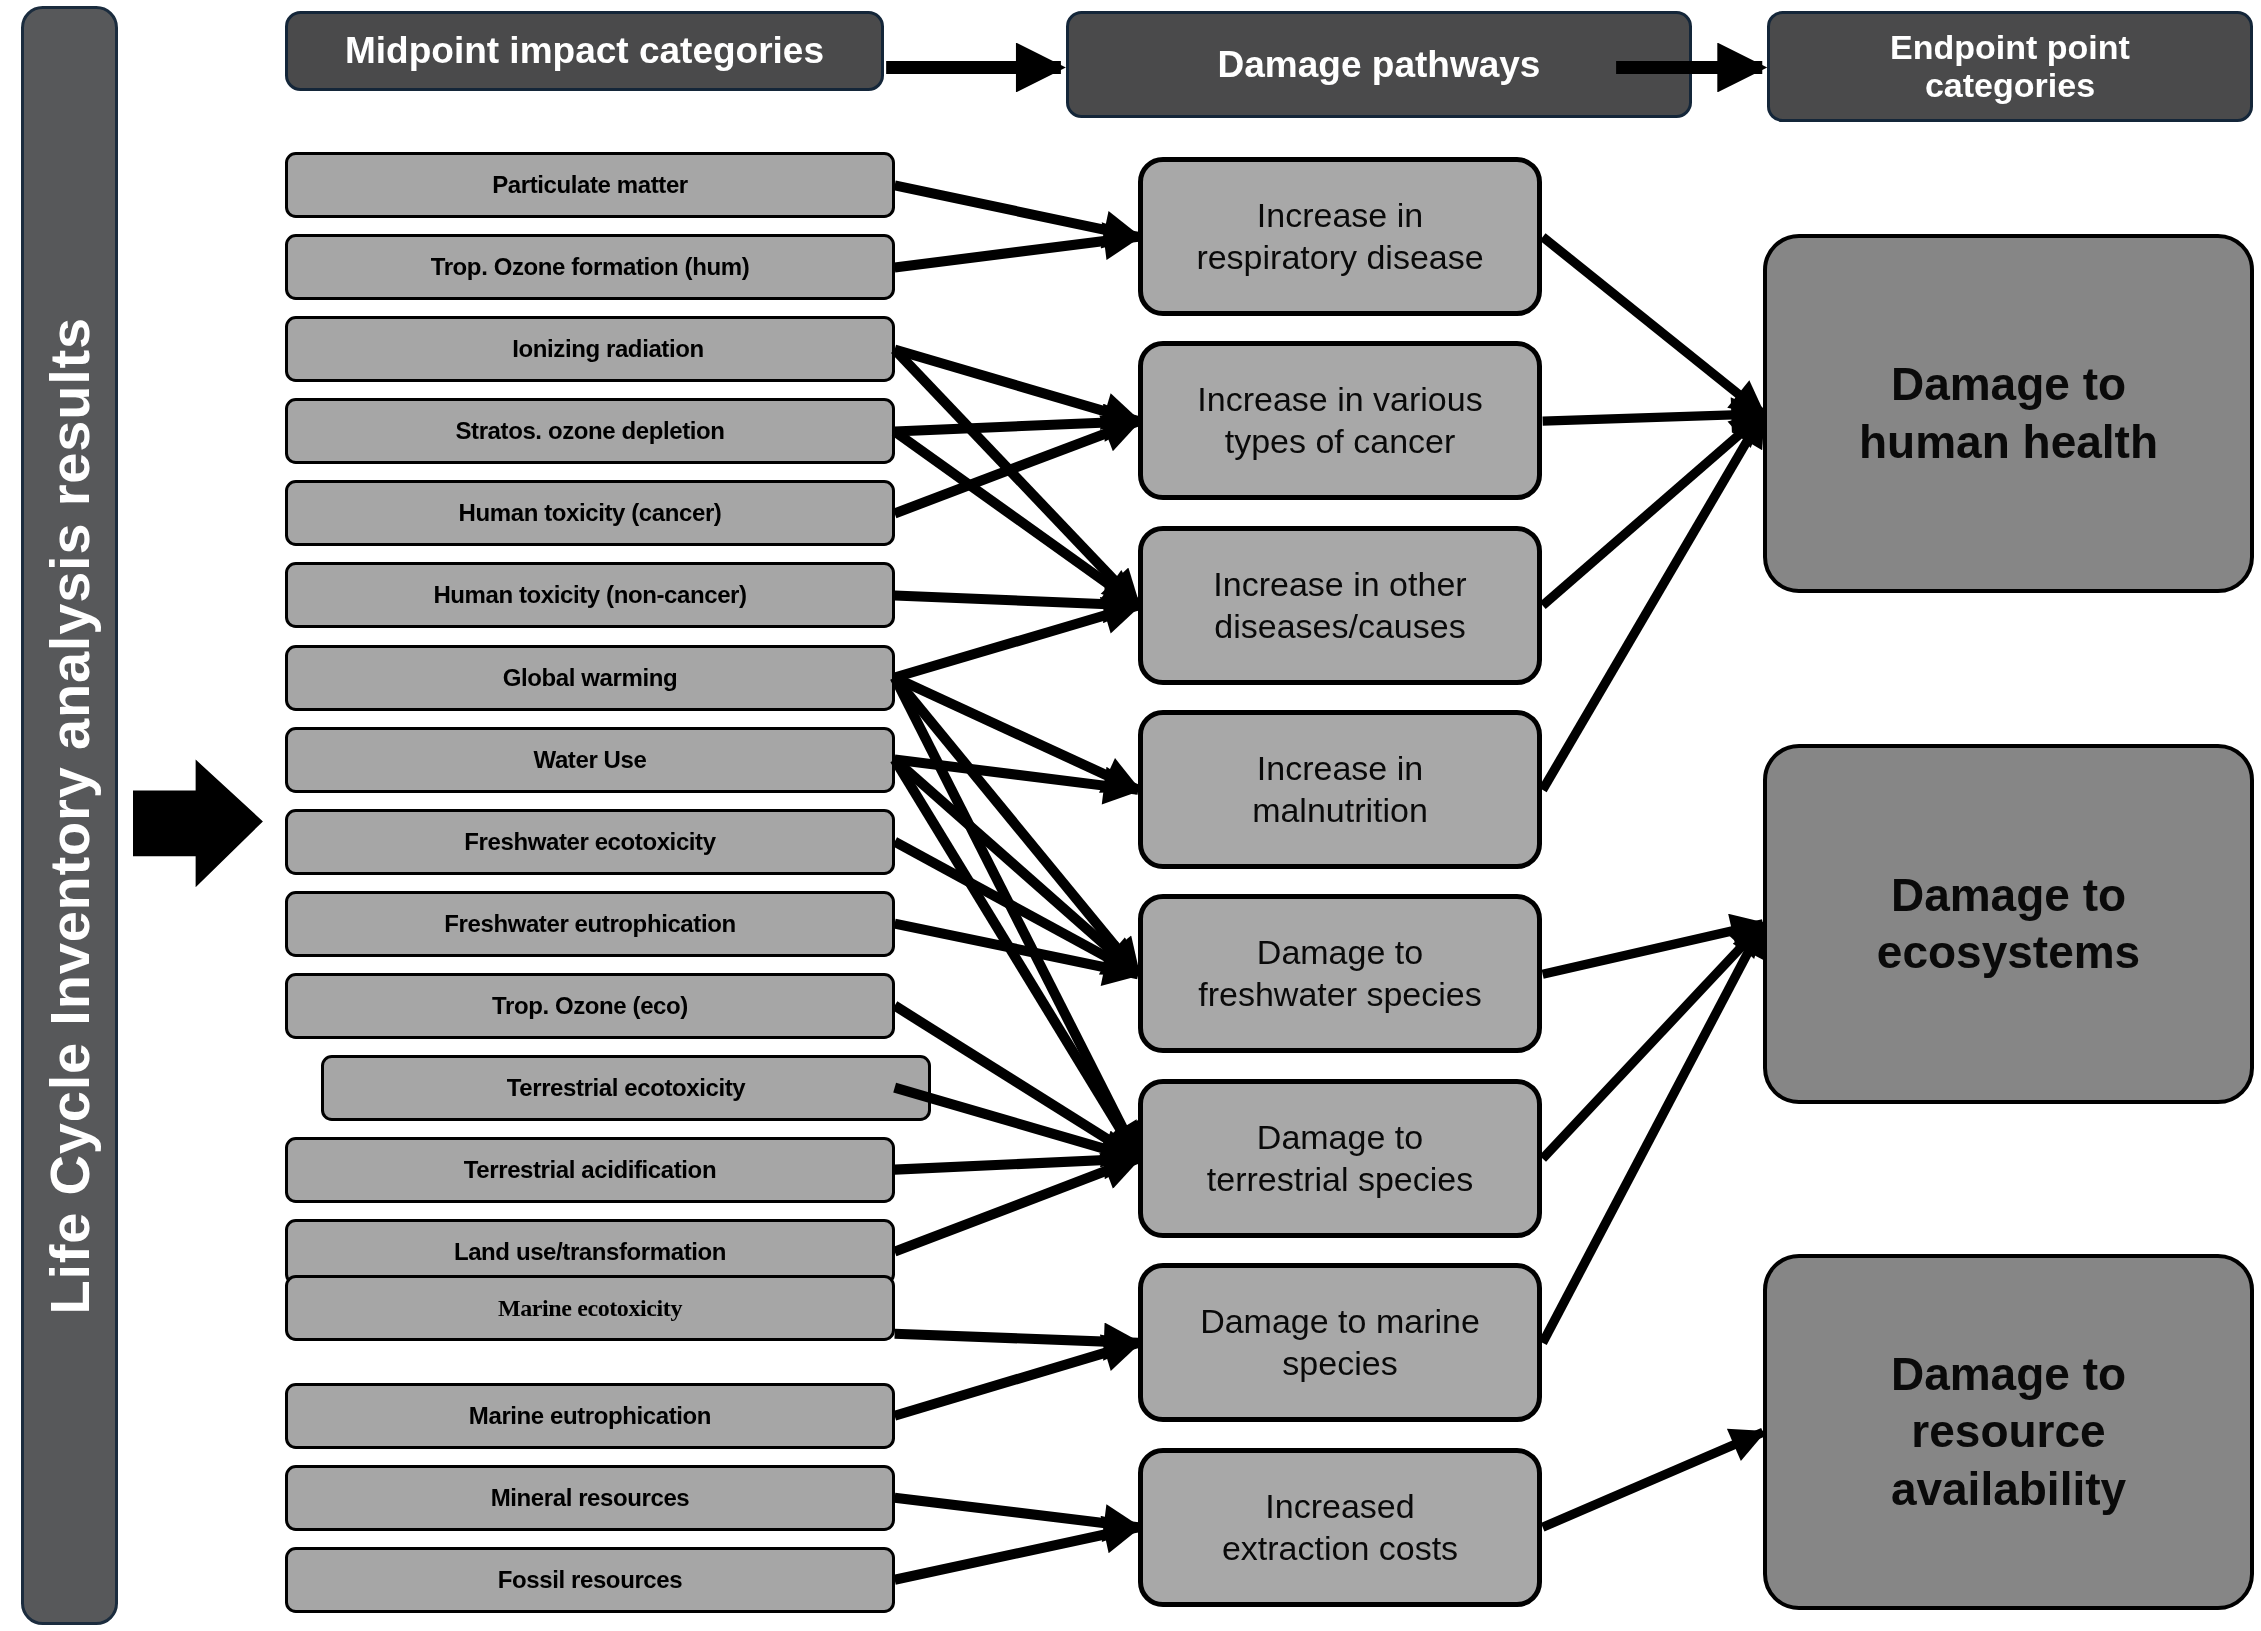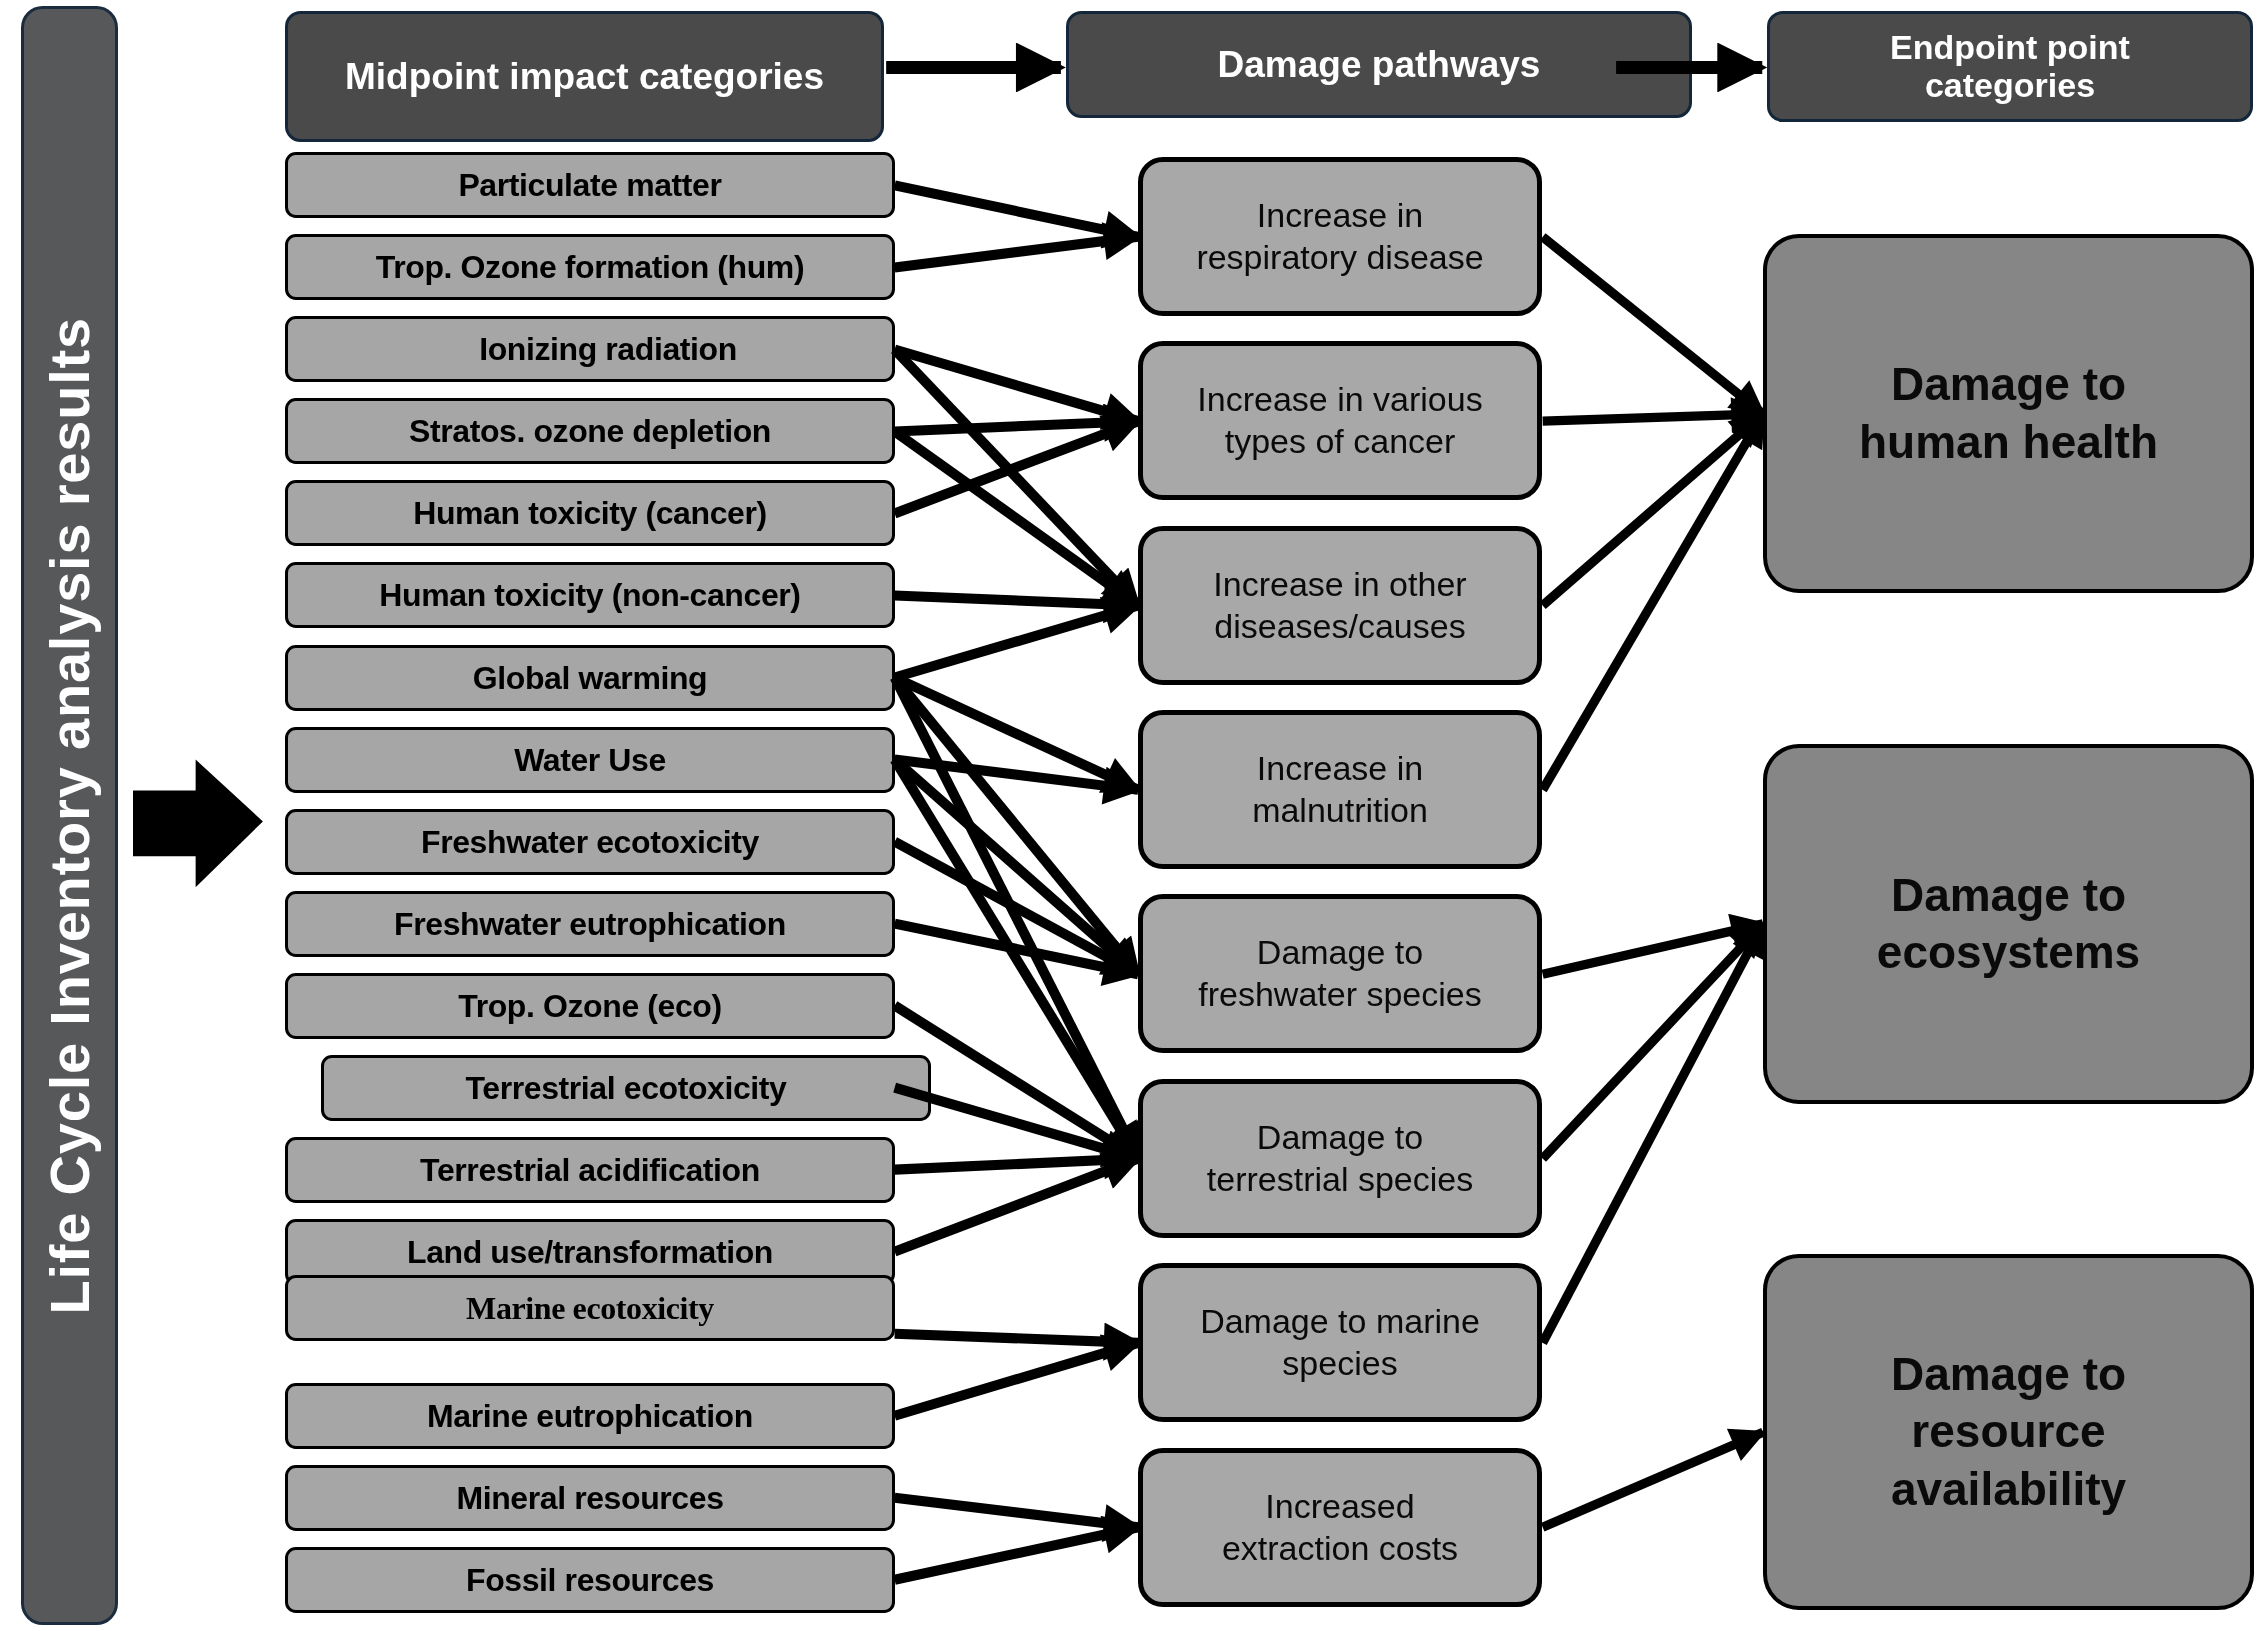--- a/index.html
+++ b/index.html
@@ -11,27 +11,27 @@
 
   
   .sidebar{left:21px;top:6.2px;width:97px;height:1619px;background:#57585a;
            border:3.1px solid #1b2c3e;border-radius:21.7px;}
   .sidebar span{writing-mode:vertical-rl;transform:rotate(180deg);white-space:nowrap;
            color:#ffffff;font-weight:bold;font-size:56px;letter-spacing:0.8px;}
 
   
   .header{background:#4a4a4b;border:3.9px solid #142639;border-radius:15.5px;color:#ffffff;
           font-weight:bold;font-size:37px;line-height:1.12;white-space:pre-line;}
-  .header.h1{left:285px;top:10.8px;width:599px;height:131px;}
+  .header.h1{left:285px;top:10.8px;width:599px;height:80px;}
   .header.h2{left:1066px;top:10.8px;width:626px;height:107px;}
   .header.h3{left:1767px;top:10.8px;width:486px;height:111px;font-size:34px;}
 
   
   .mid-box{left:285px;width:610px;height:66px;background:#a6a6a6;border:3.9px solid #000;
-           border-radius:10.8px;font-weight:bold;font-size:32px;color:#000;letter-spacing:-0.4px;}
+           border-radius:10.8px;font-weight:bold;font-size:24px;color:#000;letter-spacing:-0.4px;}
 
   
   .path-box{left:1138px;width:404px;height:159px;background:#a8a8a8;border:5.4px solid #000;
             border-radius:25px;font-size:34px;color:#0a0a0a;line-height:1.22;white-space:pre-line;}
 
   
   .end-box{left:1763px;width:491px;background:#868686;border:4.6px solid #000;
            border-radius:36px;font-weight:bold;font-size:46px;color:#0a0a0a;line-height:1.25;white-space:pre-line;}
 
   #edge-layer{position:absolute;left:0;top:0;width:2261px;height:1632px;z-index:2;pointer-events:none;}

